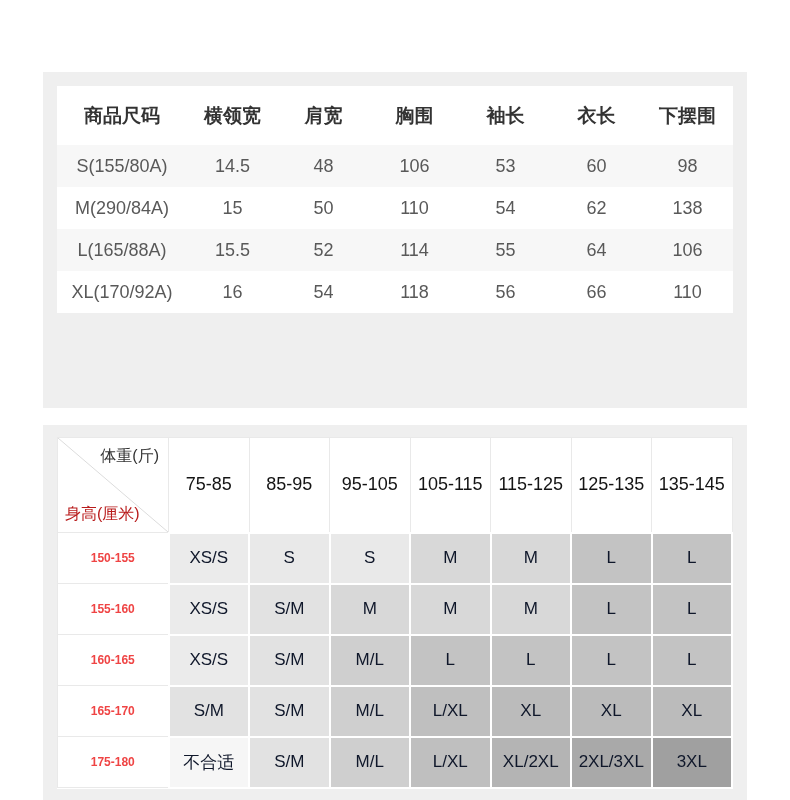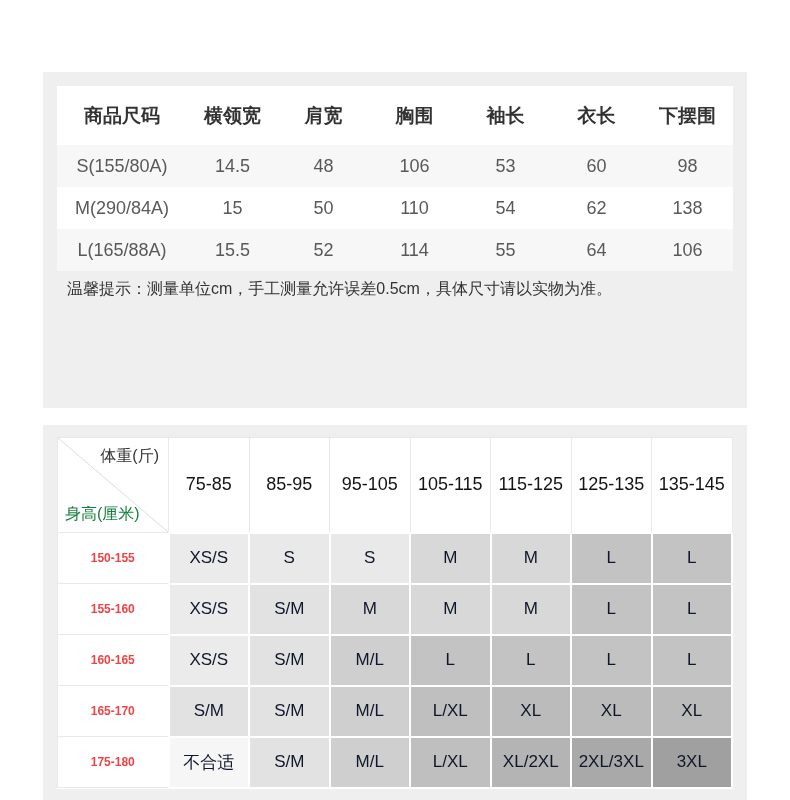--- a/index.html
+++ b/index.html
@@ -50,21 +50,21 @@
   }
   .fit-table td.cell{
     font-size:17px;font-weight:500;color:#0f172a;border:2px solid #ffffff;
   }
   .corner-cell{position:relative;padding:16px;}
   .corner-cell svg{position:absolute;left:0;top:0;width:100%;height:100%;}
   .corner-top{
     position:absolute;top:8px;right:9px;font-size:16px;font-weight:400;color:#333333;
   }
   .corner-bottom{
-    position:absolute;bottom:7px;left:7px;font-size:16px;font-weight:400;color:#15803d;
+    position:absolute;bottom:7px;left:7px;font-size:16px;font-weight:400;color:#b91c1c;
   }
 </style>
 </head>
 <body>
 
 <div class="panel-measure">
   <table class="size-table">
     <colgroup>
       <col style="width:130px">
       <col>
@@ -106,23 +106,31 @@
         </tr>
         <tr>
           <td>L(165/88A)</td>
           <td>15.5</td>
           <td>52</td>
           <td>114</td>
           <td>55</td>
           <td>64</td>
           <td>106</td>
         </tr>
+        <tr>
+          <td>XL(170/92A)</td>
+          <td>16</td>
+          <td>54</td>
+          <td>118</td>
+          <td>56</td>
+          <td>66</td>
+          <td>110</td>
+        </tr>
       </tbody>
   </table>
-  <div class="measure-note">温馨提示：测量单位cm，手工测量允许误差0.5cm，具体尺寸请以实物为准。</div>
 </div>
 
 <div class="panel-fit">
   <table class="fit-table">
     <colgroup>
       <col style="width:111px">
       <col>
         <col>
         <col>
         <col>

